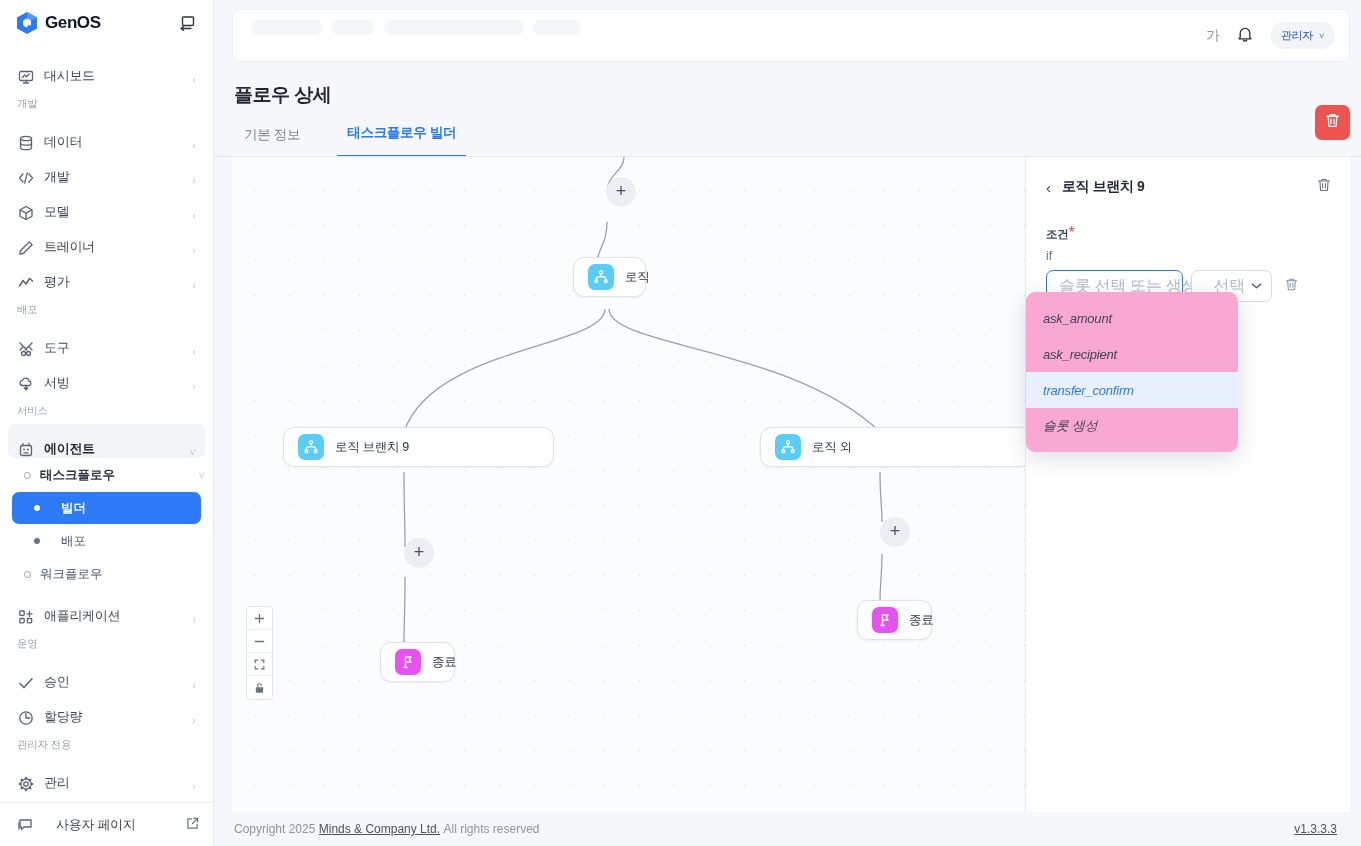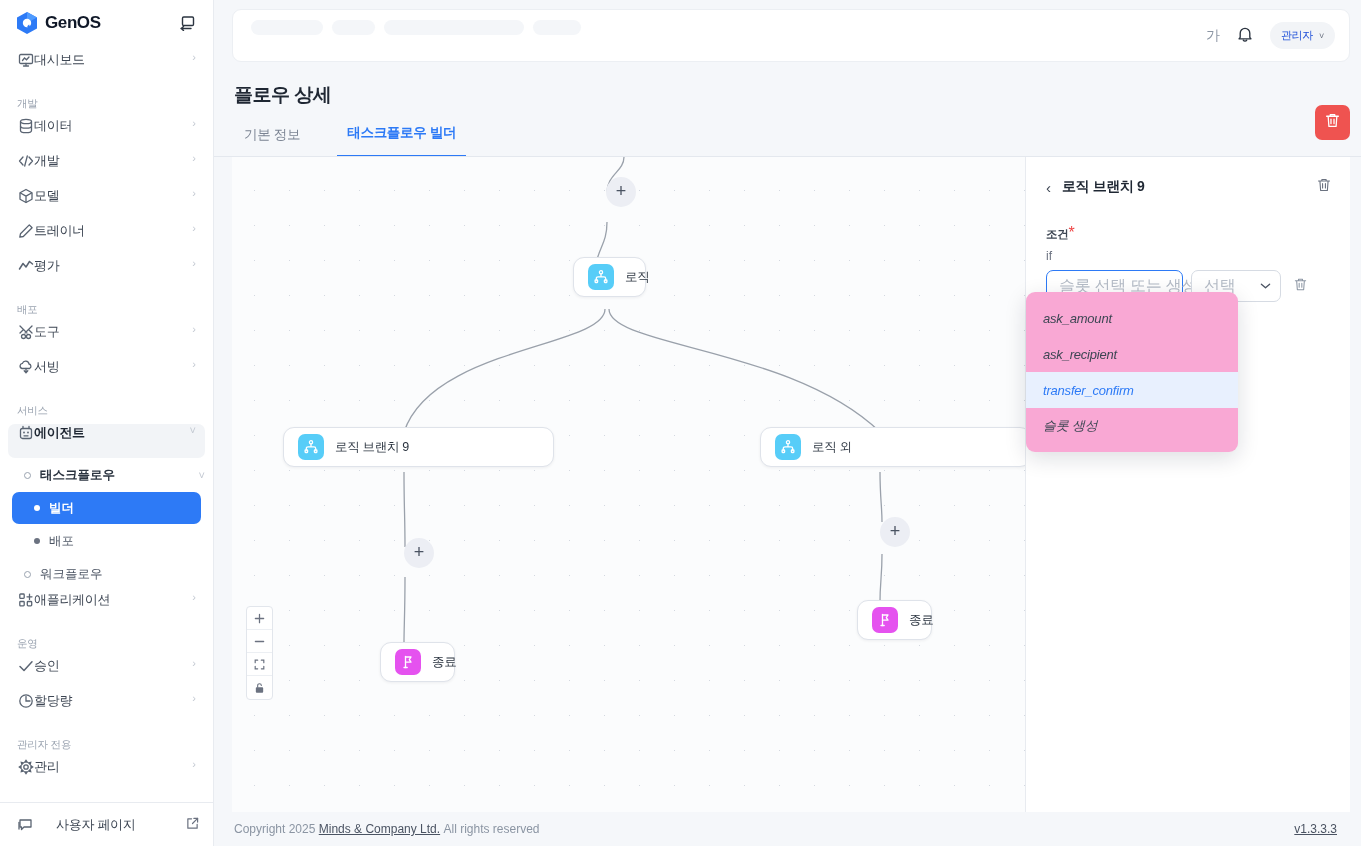--- a/index.html
+++ b/index.html
@@ -25,38 +25,38 @@
   .logo-mark { width: 22px; height: 24px; position: relative; }
   .logo-text { font-size: 17px; font-weight: 700; color: #101828; letter-spacing: -0.4px; }
   .collapse-btn { width: 22px; height: 22px; display: flex; align-items: center; justify-content: center; cursor: pointer; }
 
   .sb-scroll { flex: 1; overflow: hidden; padding-top: 4px; }
   .sb-group-label {
     font-size: 10.5px; color: #9aa3b0; padding: 11px 0 5px 17px; letter-spacing: -0.2px;
   }
   .sb-item {
     height: 34px; margin: 1px 8px; border-radius: 7px;
-    display: flex; align-items: flex-start; gap: 0;
+    display: flex; align-items: flex-end; gap: 10px;
     padding: 0 9px 0 9px; cursor: pointer; position: relative;
   }
   .sb-ico { width: 17px; height: 17px; flex: 0 0 17px; display: flex; align-items: center; justify-content: center; color: #5a6472; }
   .sb-lbl { font-size: 13px; color: #3d4653; letter-spacing: -0.3px; flex: 1; }
   .sb-chev { color: #c3c9d2; font-size: 11px; margin-left: auto; }
   .sb-item.active-soft { background: #f2f4f7; }
   .sb-item.active-soft .sb-lbl { color: #1f2733; font-weight: 700; }
   .sb-sub {
     height: 32px; margin: 1px 8px; border-radius: 7px; display: flex; align-items: center;
     gap: 9px; padding-left: 16px; cursor: pointer; font-size: 12.5px; color: #4a5362; text-align: right;
   }
   .ring { width: 7px; height: 7px; border-radius: 50%; border: 1.4px solid #9aa3b0; flex: 0 0 7px; }
   .dot { width: 6px; height: 6px; border-radius: 50%; background: #6b7280; flex: 0 0 6px; }
   .sb-sub.bold .sb-sub-lbl { font-weight: 700; color: #2b3440; }
   .sb-sub3 {
     height: 32px; margin: 1px 12px; border-radius: 7px; display: flex; align-items: center;
-    gap: 9px; padding-left: 22px; cursor: pointer; font-size: 12.5px; color: #4a5362;
+    gap: 21px; padding-left: 22px; cursor: pointer; font-size: 12.5px; color: #4a5362;
   }
   .sb-sub3.sel { background: #2d7af6; color: #fff; font-weight: 700; }
   .sb-sub3.sel .dot { background: #fff; }
   .sb-foot {
     border-top: 1px solid #e8ebf0; height: 44px; display: flex; align-items: center;
     gap: 22px; padding: 0 14px 0 17px; cursor: pointer;
   }
   .sb-foot-lbl { font-size: 13px; color: #3d4653; flex: 1; letter-spacing: -0.3px; }
 
   
@@ -133,21 +133,21 @@
   .if-text { font-size: 12px; color: #6b7280; margin-top: 7px; }
   .cond-row { display: flex; align-items: center; gap: 8px; margin-top: 7px; }
   .select-box {
     height: 32px; border: 1px solid #d6dbe3; border-radius: 7px; display: flex; align-items: center;
     padding: 0 9px 0 12px; cursor: pointer; background: #fff;
   }
   .select-box.focused { border: 1.5px solid #2d7af6; }
   .sel-ph { font-size: 16px; color: #b5bcc7; letter-spacing: -0.3px; flex: 1; white-space: nowrap; }
   .sel-caret { color: #6b7280; font-size: 10px; margin-left: 6px; }
   .sb-slot { width: 137px; }
-  .sb-op { width: 90px; }
+  .sb-op { width: 81px; text-align: right; }
   .row-trash { cursor: pointer; color: #8b95a3; margin-left: 4px; }
 
   .dropdown {
     position: absolute; left: 0px; top: 135px; width: 212px; background: #f9a8d4;
     border-radius: 9px; box-shadow: 0 6px 22px rgba(16,24,40,.14); padding: 8px 0; z-index: 20; font-style: italic;
   }
   .dd-item { height: 36px; display: flex; align-items: center; padding: 0 17px; font-size: 13px; color: #3d4653; cursor: pointer; letter-spacing: -0.2px; }
   .dd-item.hl { background: #e8f0fe; color: #2d7af6; }
 
   

